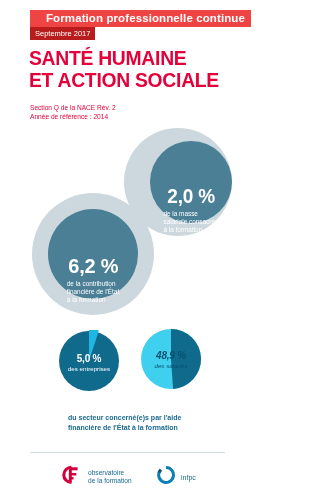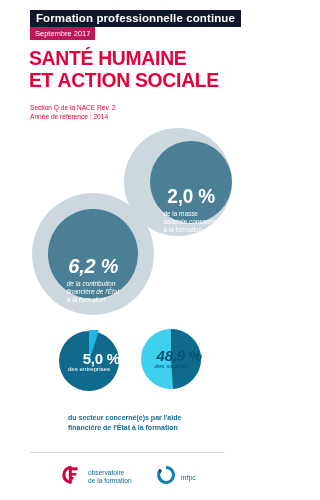--- a/index.html
+++ b/index.html
@@ -14,33 +14,33 @@
     overflow: hidden;
     font-family: "Liberation Sans", sans-serif;
     -webkit-font-smoothing: antialiased;
   }
 
   
   .header-band {
     position: absolute;
     left: 30px;
     top: 10px;
-    background: #0f172a;
+    background: #ef4444;
     color: #ffffff;
     font-size: 11.5px;
     font-weight: bold;
     letter-spacing: 0.1px;
-    padding: 2px 6px 3px 6px;
+    padding: 2px 6px 3px 16px;
     white-space: nowrap;
   }
   .date-band {
     position: absolute;
     left: 30px;
     top: 27px;
-    background: #be185d;
+    background: #b91c1c;
     color: #ffffff;
     font-size: 7.5px;
     font-weight: normal;
     padding: 1.5px 5px 2px 5px;
     white-space: nowrap;
   }
 
   
   .title {
     position: absolute;
@@ -88,21 +88,21 @@
 
   .bubble-inner {
     position: absolute;
     left: 0; right: 0;
     display: flex;
     flex-direction: column;
     align-items: center;
     margin-top: 31px;
   }
   .b-right .bubble-inner { top: 14px; }
-  .b-left  .bubble-inner { top: 16px; font-style: italic; }
+  .b-left  .bubble-inner { top: 16px; }
 
   .big-value {
     font-size: 20px;
     font-weight: bold;
     line-height: 20px;
     letter-spacing: -0.2px;
     transform: scaleX(0.95);
   }
   .b-left .big-value { font-size: 21px; }
 
@@ -129,25 +129,24 @@
   .donut-label {
     position: absolute;
     left: 0; right: 0;
     top: 24px;
     text-align: center;
     color: #ffffff;
     pointer-events: none;
   }
   .d-right .donut-label { color: #06516f; top: 23px; font-style: italic; }
   .donut-value {
-    font-size: 15px;
+    font-size: 10px;
     font-weight: bold;
     line-height: 10px;
     letter-spacing: -0.2px;
-    text-align: right;
   }
   .donut-sub {
     font-size: 6.2px;
     line-height: 8px;
     margin-top: 1px;
   }
 
   .caption {
     position: absolute;
     left: 68px;

